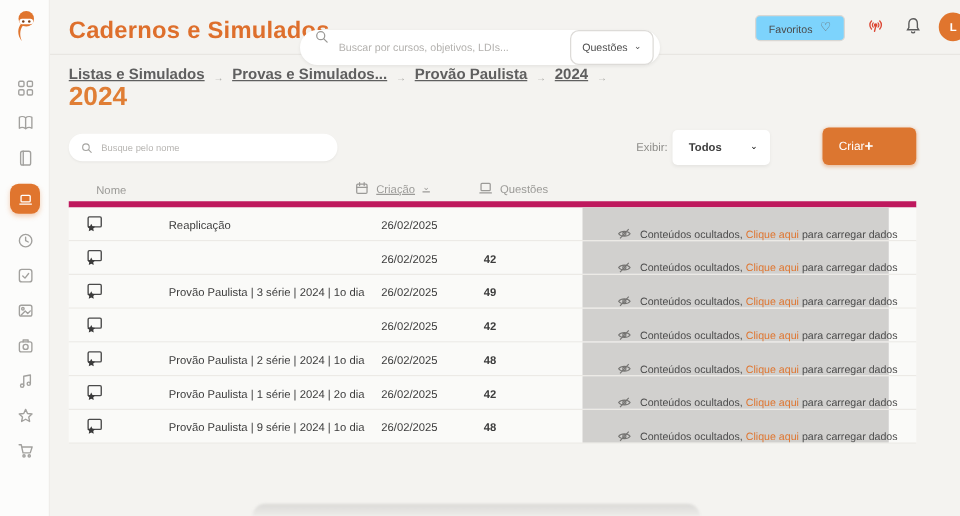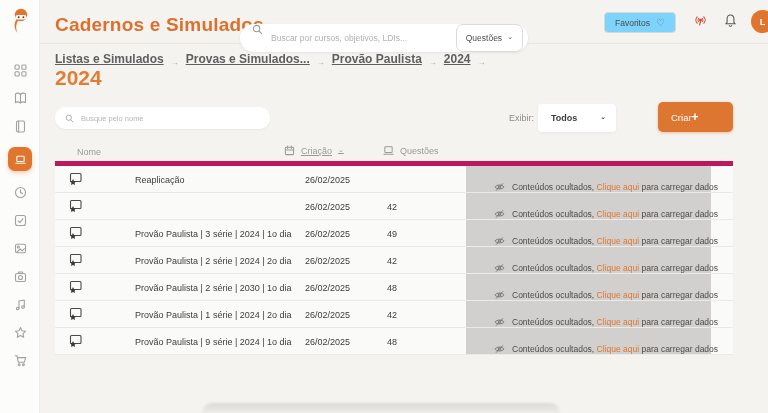--- a/index.html
+++ b/index.html
@@ -56,21 +56,21 @@
   .th-creation { left:229px;text-decoration:underline; }
   .th-questions { left:328px; }
   .th-group svg { width:11px; height:11px; stroke:#9b9a97; fill:none; stroke-width:1.1; stroke-linecap:round; stroke-linejoin:round; }
   .sort-chev { font-size:7px; transform:translateY(-1px); }
 
   .tbody { position:absolute; left:55px; top:166px; width:678px; }
   .trow { position:relative; height:27px; background:#fafaf8; border-bottom:1px solid #eceae6; cursor:pointer; }
   .row-icon { position:absolute; left:13px; top:6px; width:15px; height:15px; }
   .cell-name { position:absolute; left:36px; top:9px; font-size:9px; color:#3c3c3c; white-space:nowrap;margin-left:44px; }
   .cell-date { position:absolute; left:250px; top:9px; font-size:9px; color:#3c3c3c; }
-  .cell-q   { position:absolute; left:332px; top:9px; font-size:9px; color:#3c3c3c; }
+  .cell-q   { position:absolute; left:332px; top:9px; font-size:9px; color:#3c3c3c;font-weight:bold; }
   .notice-cell { position:absolute; left:411px; top:0; width:245px; height:26px; background:#d1d0ce; display:flex; align-items:flex-end; padding-left:28px; gap:7px; }
   .notice-cell svg { width:11px; height:10px; flex:none; stroke:#757472; fill:none; stroke-width:1; }
   .notice-text { font-size:8.5px; color:#4c4c4c; white-space:nowrap; }
   .notice-link { color:#DF7630; cursor:pointer; }
 
   
   .bottom-peek { position:absolute; left:202px; bottom:0; width:358px; height:10px; border-radius:10px 10px 0 0; background:linear-gradient(to bottom,#dbdad7,#edecea); filter:blur(1px); }
 </style>
 </head>
 <body>
@@ -315,21 +315,20 @@
           <span>para carregar dados</span>
         </span>
       </div>
     </div>
 
     <div class="trow">
       <svg class="row-icon" viewBox="0 0 15 15">
         <rect x="2.5" y="1.5" width="10.5" height="8" rx="1" fill="none" stroke="#4a4a4a" stroke-width="1.1"></rect>
         <path d="M5 7 L6 9 L8.2 9.3 L6.6 10.8 L7 13 L5 11.9 L3 13 L3.4 10.8 L1.8 9.3 L4 9 Z" fill="#3a3a3a"></path>
       </svg>
-      <span class="cell-name">Provão Paulista | 2 série | 2024 | 2o dia</span>
       <span class="cell-date">26/02/2025</span>
       <span class="cell-q">42</span>
       <div class="notice-cell">
         <svg viewBox="0 0 12 10">
           <path d="M1 5 C3 2.2 9 2.2 11 5 C9 7.8 3 7.8 1 5 Z"></path>
           <circle cx="6" cy="5" r="1.4"></circle>
           <line x1="2.2" y1="9" x2="9.8" y2="1"></line>
         </svg>
         <span class="notice-text">
           <span>Conteúdos ocultados,</span>
@@ -337,21 +336,21 @@
           <span>para carregar dados</span>
         </span>
       </div>
     </div>
 
     <div class="trow">
       <svg class="row-icon" viewBox="0 0 15 15">
         <rect x="2.5" y="1.5" width="10.5" height="8" rx="1" fill="none" stroke="#4a4a4a" stroke-width="1.1"></rect>
         <path d="M5 7 L6 9 L8.2 9.3 L6.6 10.8 L7 13 L5 11.9 L3 13 L3.4 10.8 L1.8 9.3 L4 9 Z" fill="#3a3a3a"></path>
       </svg>
-      <span class="cell-name">Provão Paulista | 2 série | 2030 | 1o dia</span>
+      <span class="cell-name">Provão Paulista | 2 série | 2024 | 1o dia</span>
       <span class="cell-date">26/02/2025</span>
       <span class="cell-q">48</span>
       <div class="notice-cell">
         <svg viewBox="0 0 12 10">
           <path d="M1 5 C3 2.2 9 2.2 11 5 C9 7.8 3 7.8 1 5 Z"></path>
           <circle cx="6" cy="5" r="1.4"></circle>
           <line x1="2.2" y1="9" x2="9.8" y2="1"></line>
         </svg>
         <span class="notice-text">
           <span>Conteúdos ocultados,</span>

